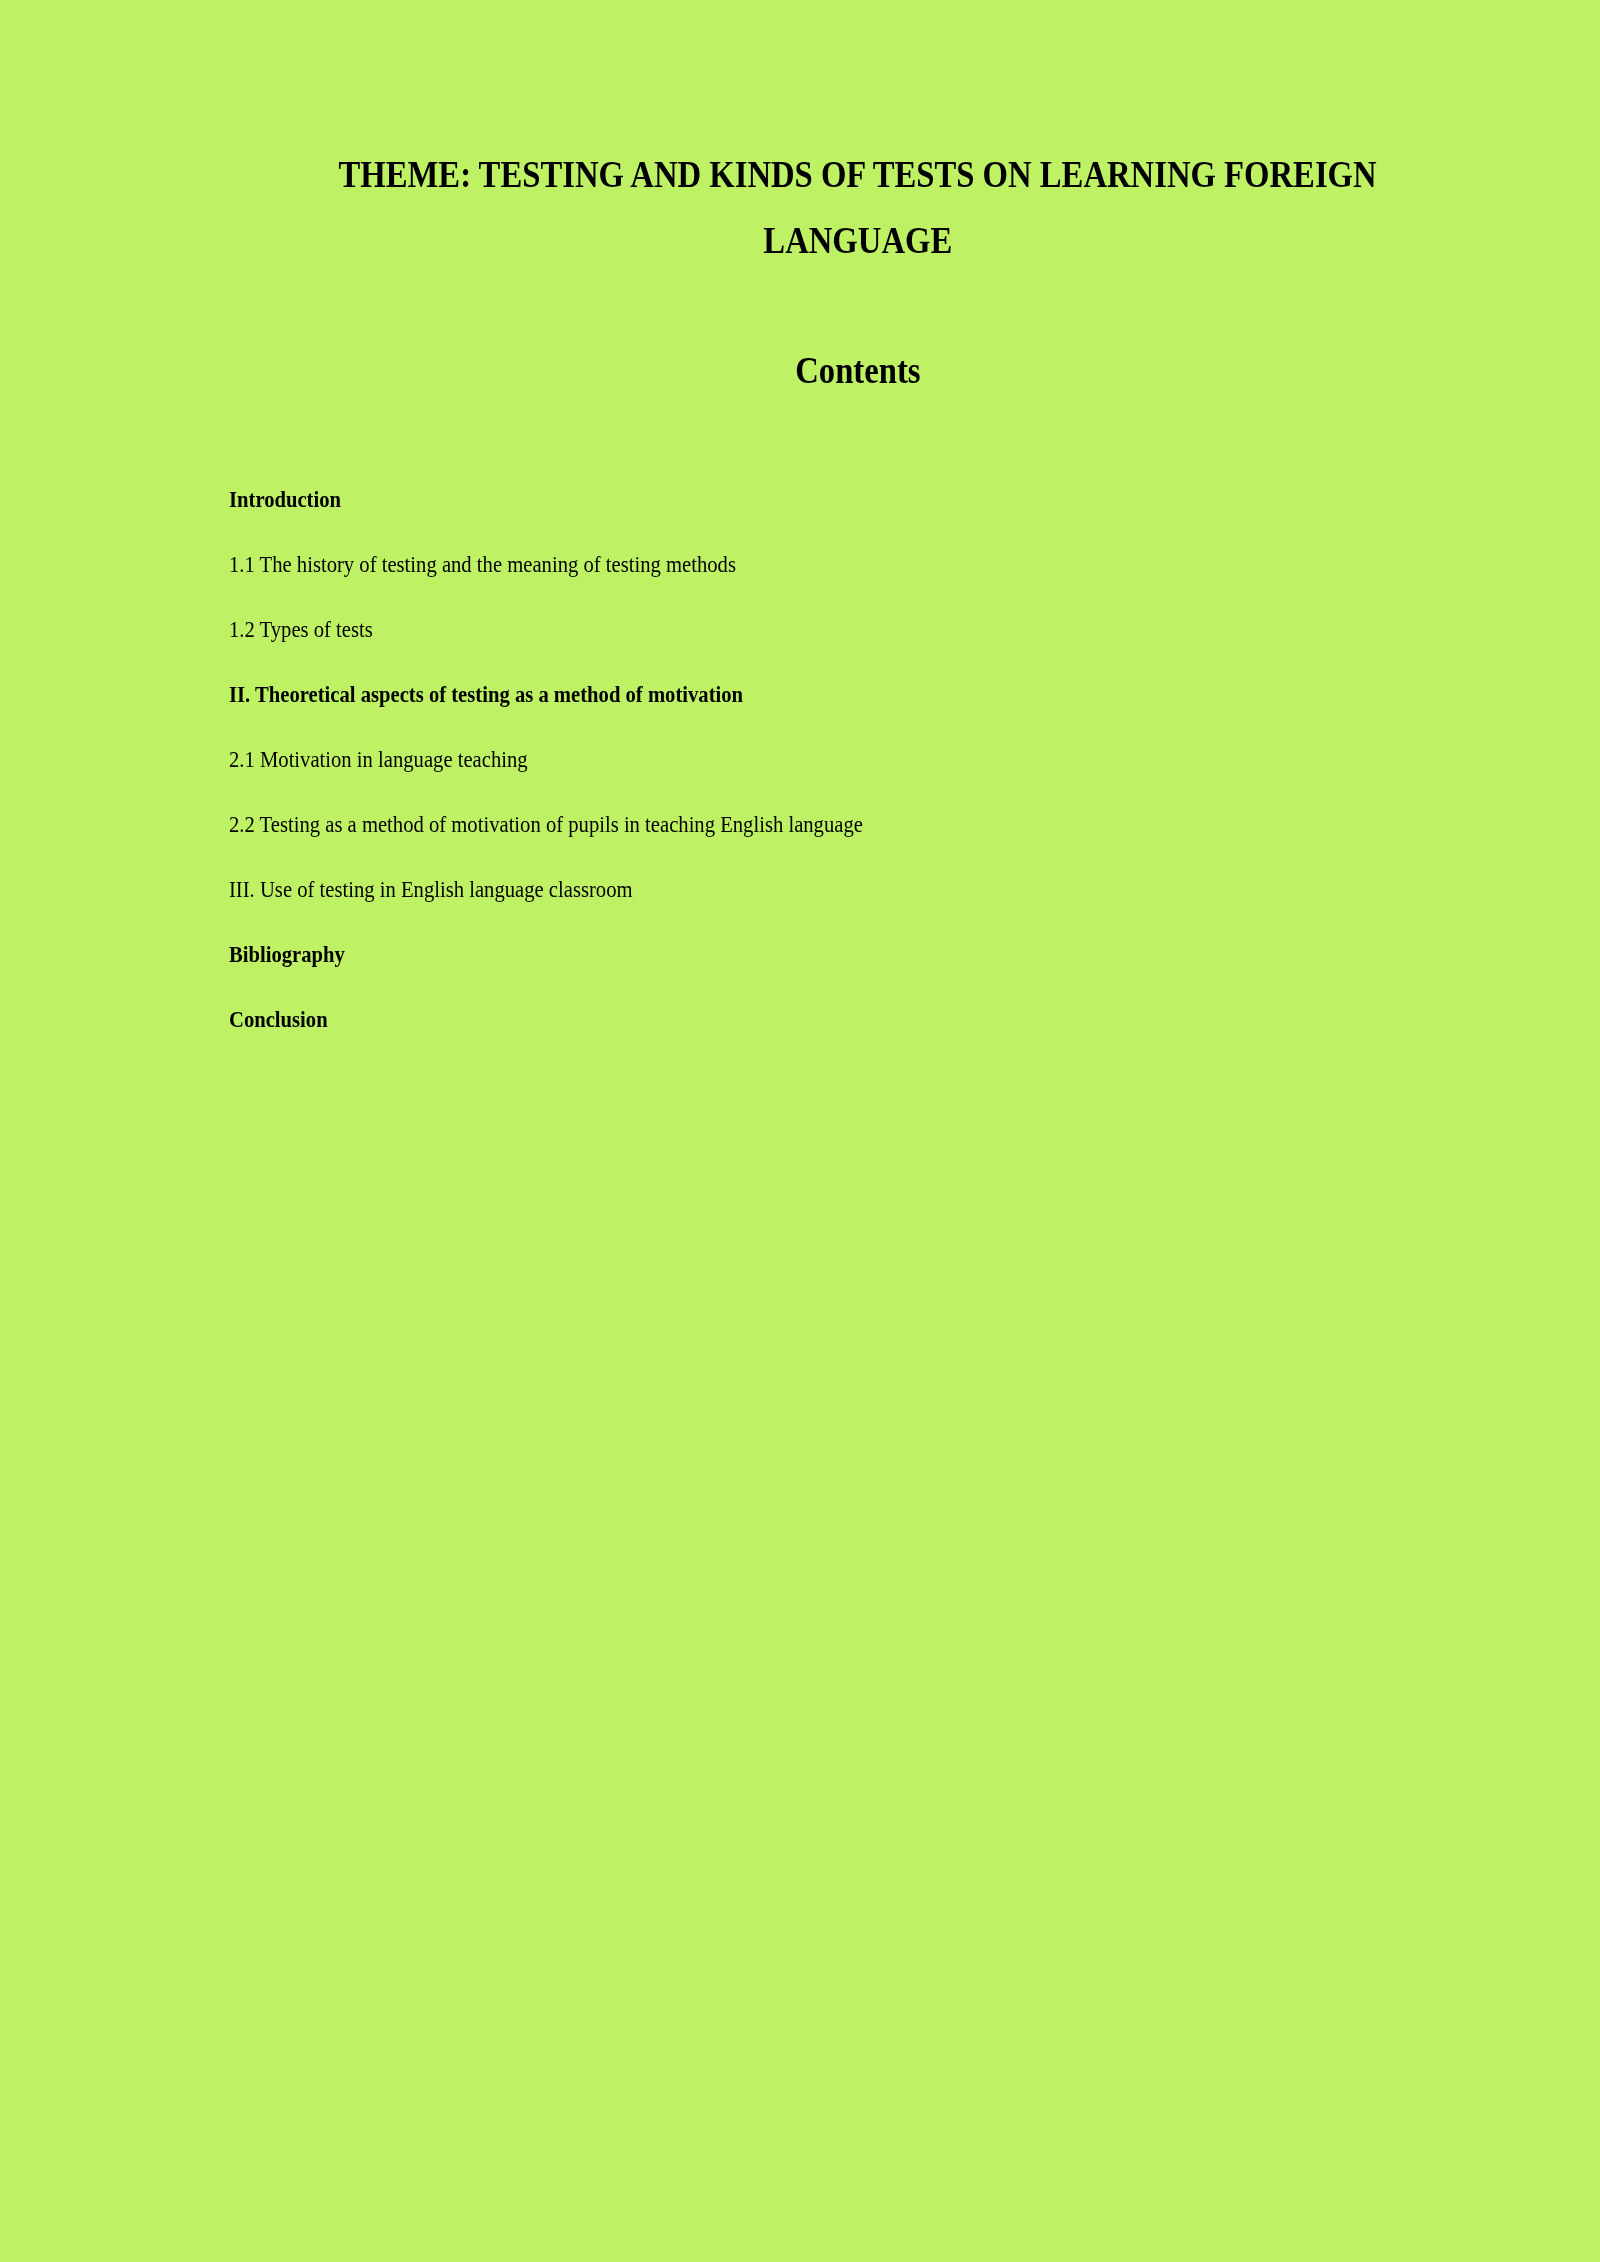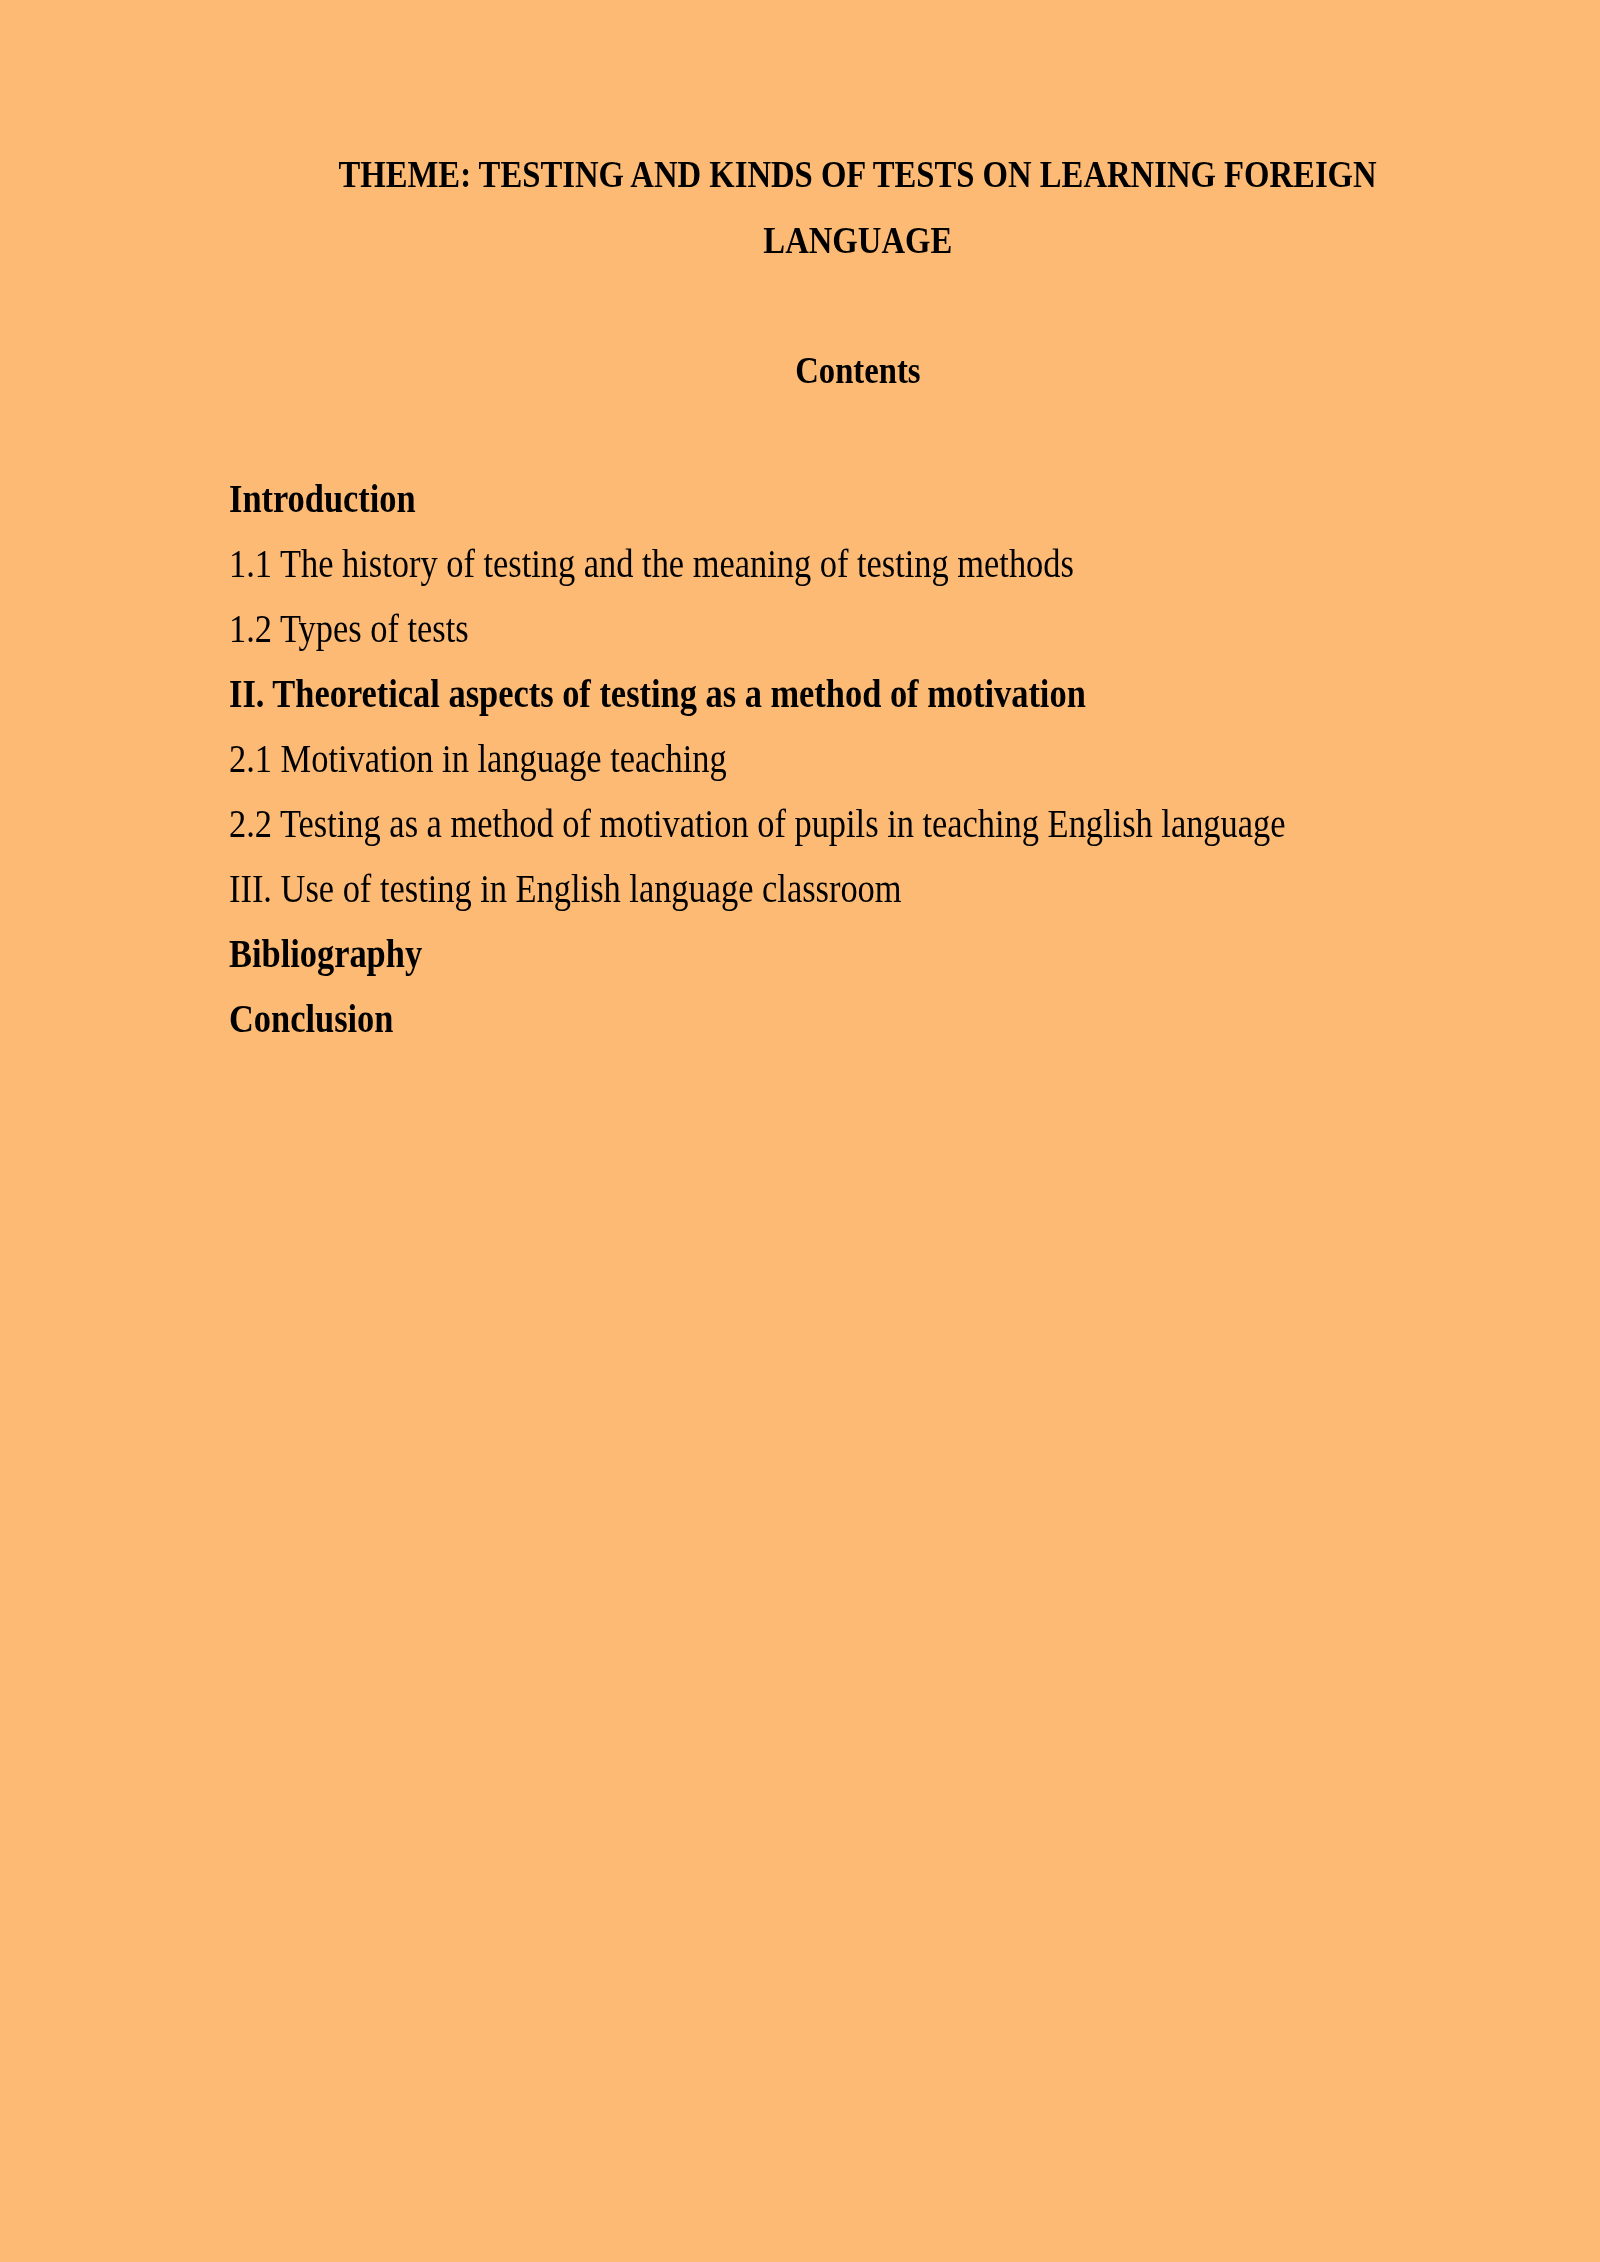--- a/index.html
+++ b/index.html
@@ -1,28 +1,28 @@
 <!DOCTYPE html>
 <html><head>
 <meta charset="utf-8">
 <style>
   html, body { margin: 0; padding: 0; background: #ffffff; }
   body { width: 1600px; height: 2262px; position: relative; overflow: hidden; }
-  .page { position: absolute; left: 0; top: 0; width: 1600px; height: 2262px; background: #fdba74; color: #000;
+  .page { position: absolute; left: 0; top: 0; width: 1600px; height: 2262px; background: #bef264; color: #000;
           font-family: "Liberation Serif", "DejaVu Serif", serif; }
   .title { position: absolute; left: 0; width: 1600px; text-align: center; font-weight: bold; font-size: 38px;
            line-height: 44px; }
   .title span { display: inline-block; transform: scaleX(0.86); transform-origin: center; white-space: nowrap; }
   .title-l1 { top: 152px; left: 58px; }
   .title-l2 { top: 218px; left: 58px; }
   .contents-h { position: absolute; top: 348px; left: 58px; width: 1600px; text-align: center; font-weight: bold;
                 font-size: 38px; line-height: 44px; }
   .contents-h span { display: inline-block; transform: scaleX(0.86); }
   .toc { position: absolute; left: 229px; top: 477px; width: 1300px; }
-  .toc-item { height: 65px; line-height: 44px; font-size: 40px; white-space: nowrap; }
+  .toc-item { height: 65px; line-height: 44px; font-size: 24px; white-space: nowrap; }
   .toc-item span { display: inline-block; transform: scaleX(0.86); transform-origin: left center; }
   .toc-item.bold { font-weight: bold; }
 </style>
 </head>
 <body>
 
 <div class="page">
   <div class="title title-l1"><span>THEME: TESTING AND KINDS OF TESTS ON LEARNING FOREIGN</span></div>
   <div class="title title-l2"><span>LANGUAGE</span></div>
   <div class="contents-h"><span>Contents</span></div>

